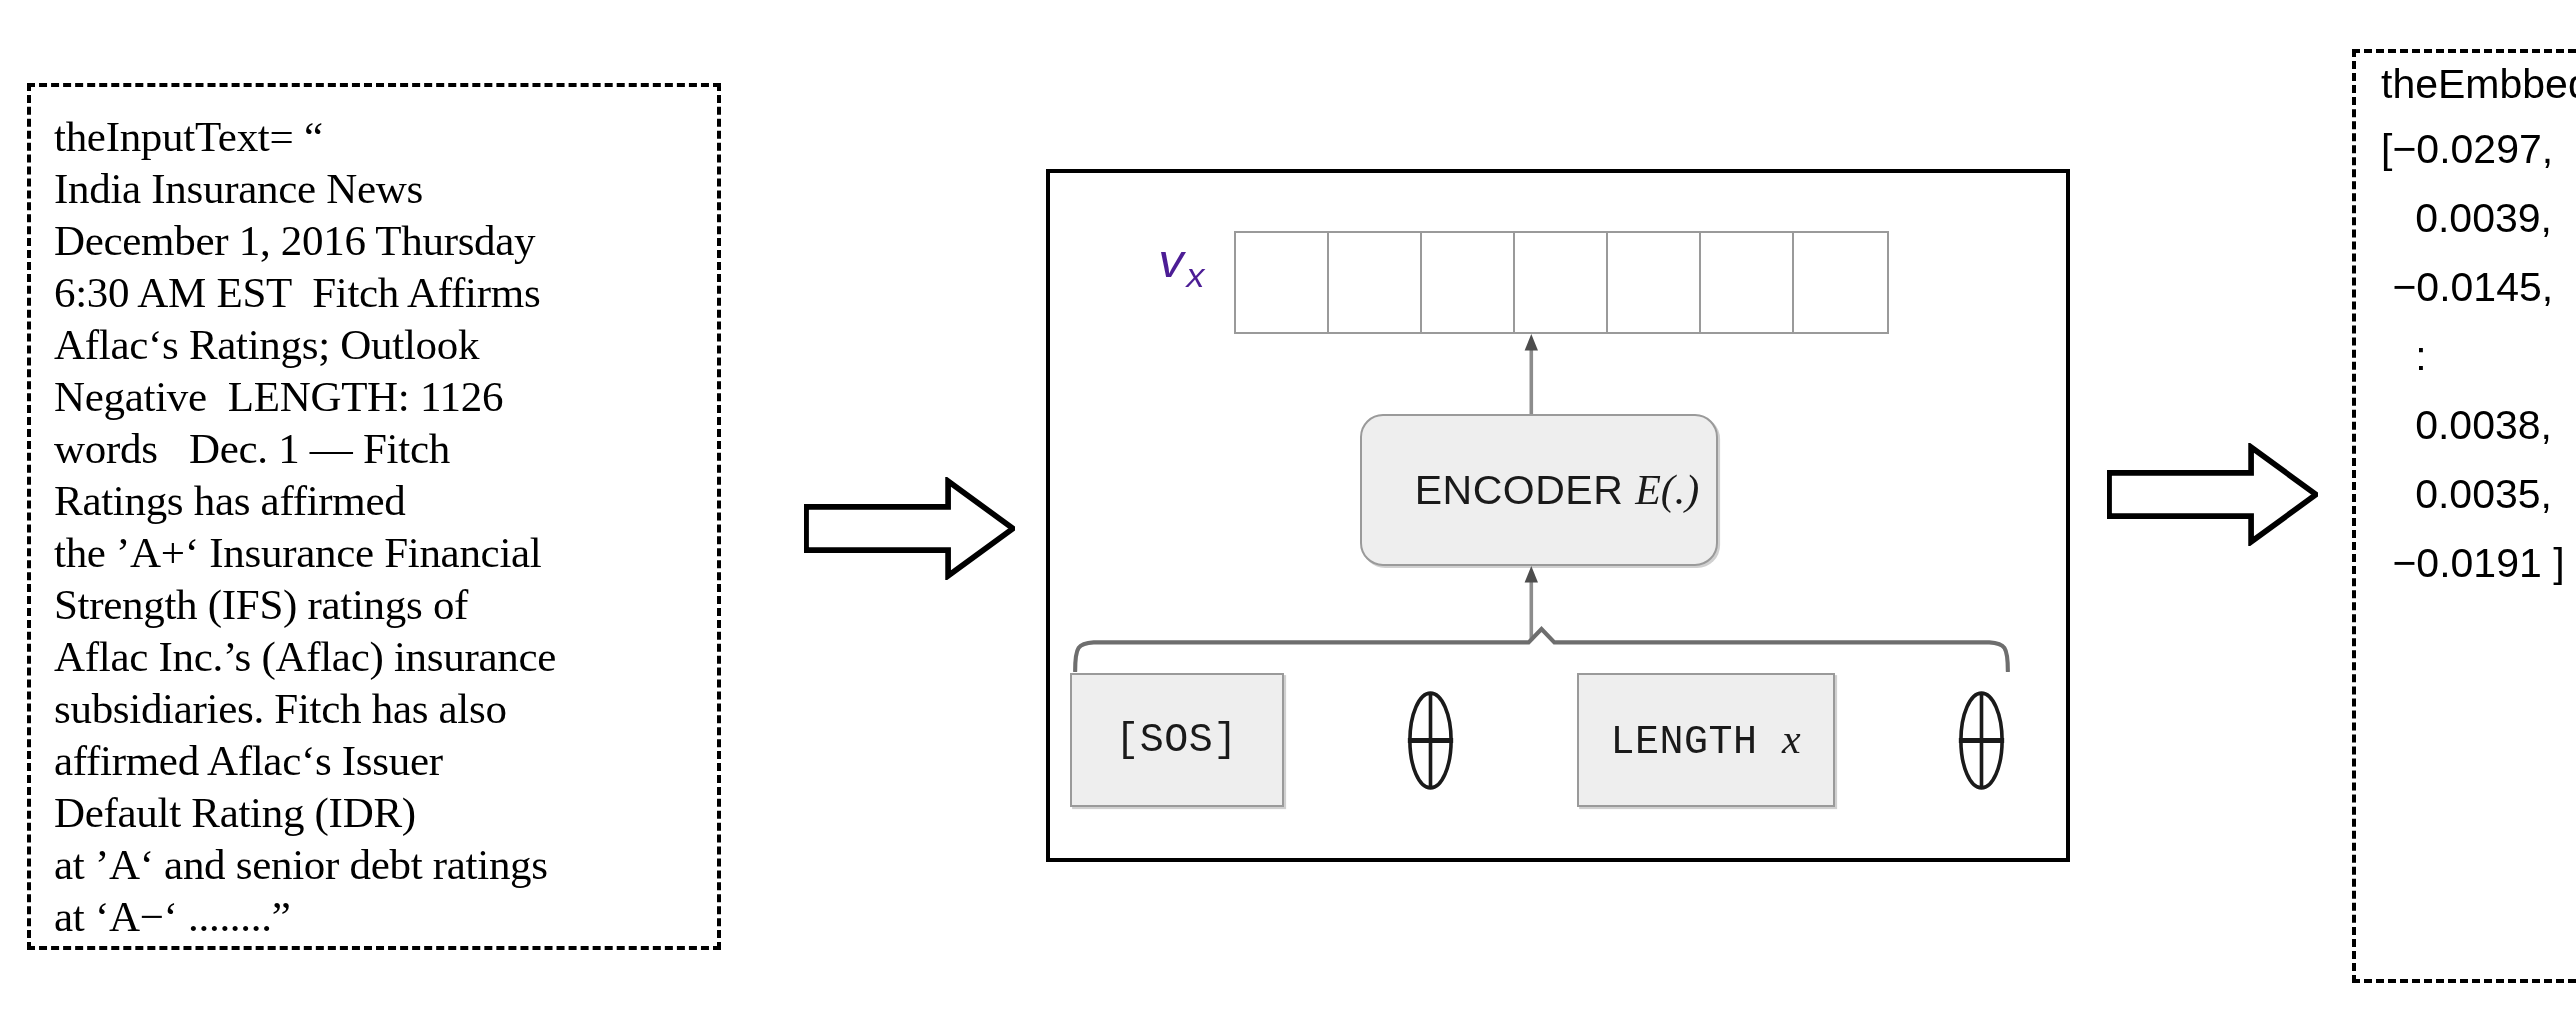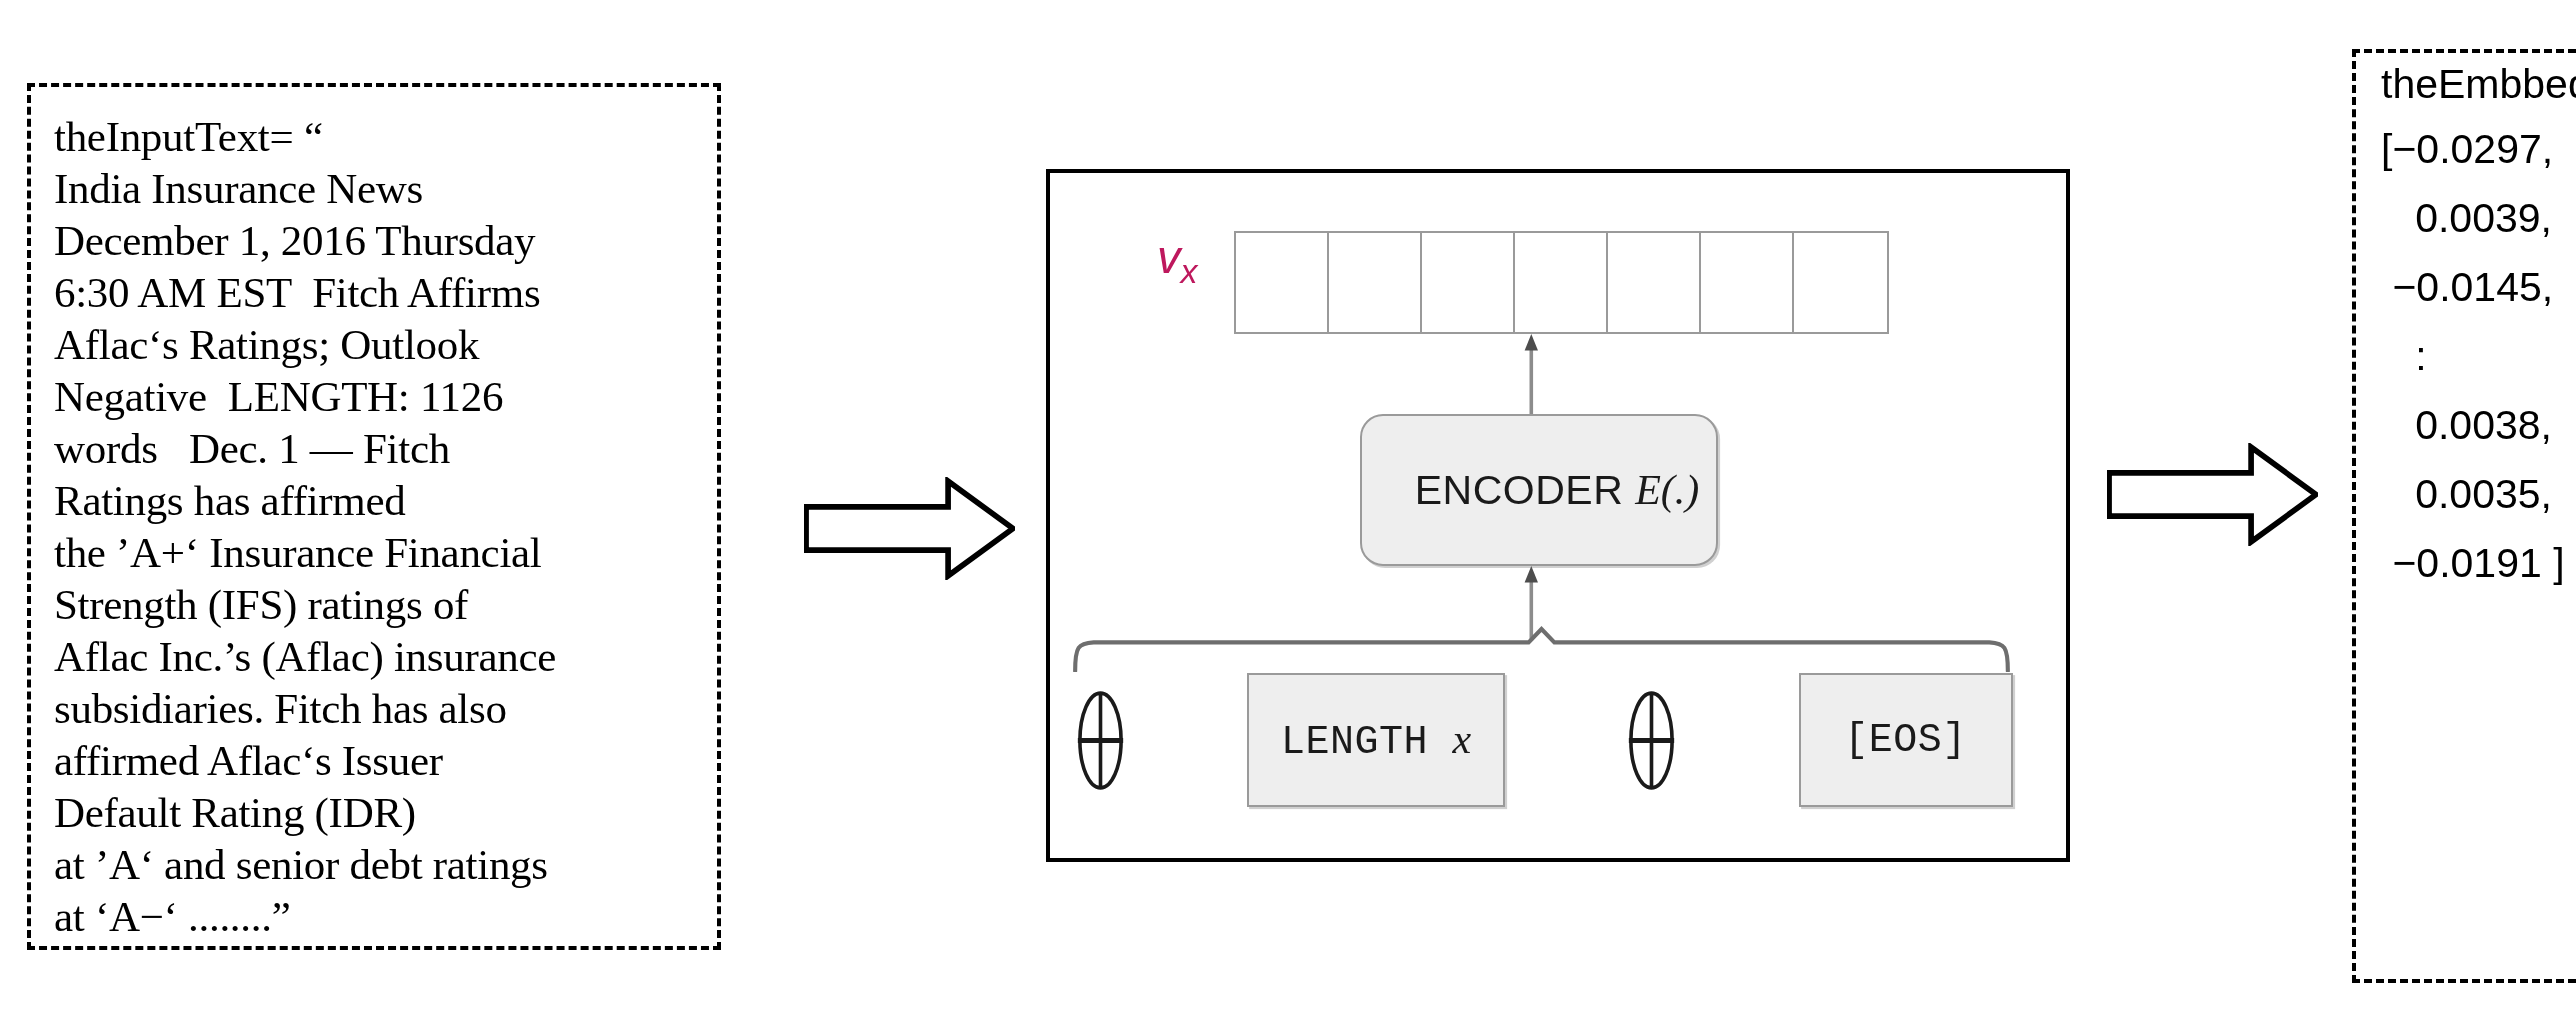--- a/index.html
+++ b/index.html
@@ -55,25 +55,25 @@
     height: 693px;
     border: 4.6px solid #000000;
     box-sizing: border-box;
     background: #ffffff;
   }
 
   
   #vx-label {
     position: absolute;
     left: 107px;
-    top: 60px;
-    font-family: Liberation Sans, sans-serif;
+    top: 68px;
+    font-family: Liberation Mono, monospace;
     font-style: italic;
     font-size: 47px;
-    color: #be185d;
+    color: #4c1d95;
     line-height: 1;
   }
   #vx-label .sub {
     font-size: 34px;
     vertical-align: -0.28em;
     font-style: italic;
   }
 
   
   #vx-grid {
@@ -279,20 +279,23 @@
       <line x1="20" y1="148" x2="20" y2="22" stroke="#8c8c8c" stroke-width="7"></line>
       <polygon points="20,2 33,34 7,34" fill="#4d4d4d"></polygon>
     </svg>
 
     <svg id="token-brace" viewBox="0 0 1830 90" preserveAspectRatio="none">
       <path d="M 10,88 C 10,40 16,34 46,32 L 890,32 L 915,6 L 940,32 L 1784,32 C 1814,34 1820,40 1820,88" fill="none" stroke="#6e6e6e" stroke-width="8" stroke-linecap="round"></path>
     </svg>
 
     <div id="token-row">
 
+      <div class="token-box sos">
+        <span class="token-label">[SOS]</span>
+      </div>
 
       <div class="oplus-wrap">
         <svg width="61" height="103" viewBox="0 0 118 200">
           <ellipse cx="59" cy="100" rx="40" ry="92" fill="none" stroke="#1a1a1a" stroke-width="7"></ellipse>
           <line x1="59" y1="10" x2="59" y2="190" stroke="#1a1a1a" stroke-width="7"></line>
           <line x1="15" y1="100" x2="103" y2="100" stroke="#1a1a1a" stroke-width="10"></line>
         </svg>
       </div>
 
       <div class="token-box inp">
@@ -300,23 +303,20 @@
       </div>
 
       <div class="oplus-wrap">
         <svg width="61" height="103" viewBox="0 0 118 200">
           <ellipse cx="59" cy="100" rx="40" ry="92" fill="none" stroke="#1a1a1a" stroke-width="7"></ellipse>
           <line x1="59" y1="10" x2="59" y2="190" stroke="#1a1a1a" stroke-width="7"></line>
           <line x1="15" y1="100" x2="103" y2="100" stroke="#1a1a1a" stroke-width="10"></line>
         </svg>
       </div>
 
-      <div class="token-box eos">
-        <span class="token-label">[EOS]</span>
-      </div>
 
     </div>
   </div>
 
   <svg class="block-arrow" style="left:2107px; top:443px; width:211px; height:103px;" viewBox="0 0 410 200">
     <polygon points="4,58 280,58 280,8 406,100 280,192 280,142 4,142" fill="#ffffff" stroke="#000000" stroke-width="11" stroke-linejoin="miter"></polygon>
   </svg>
 
   <div id="embedding-panel">
     <div id="embedding-body">

